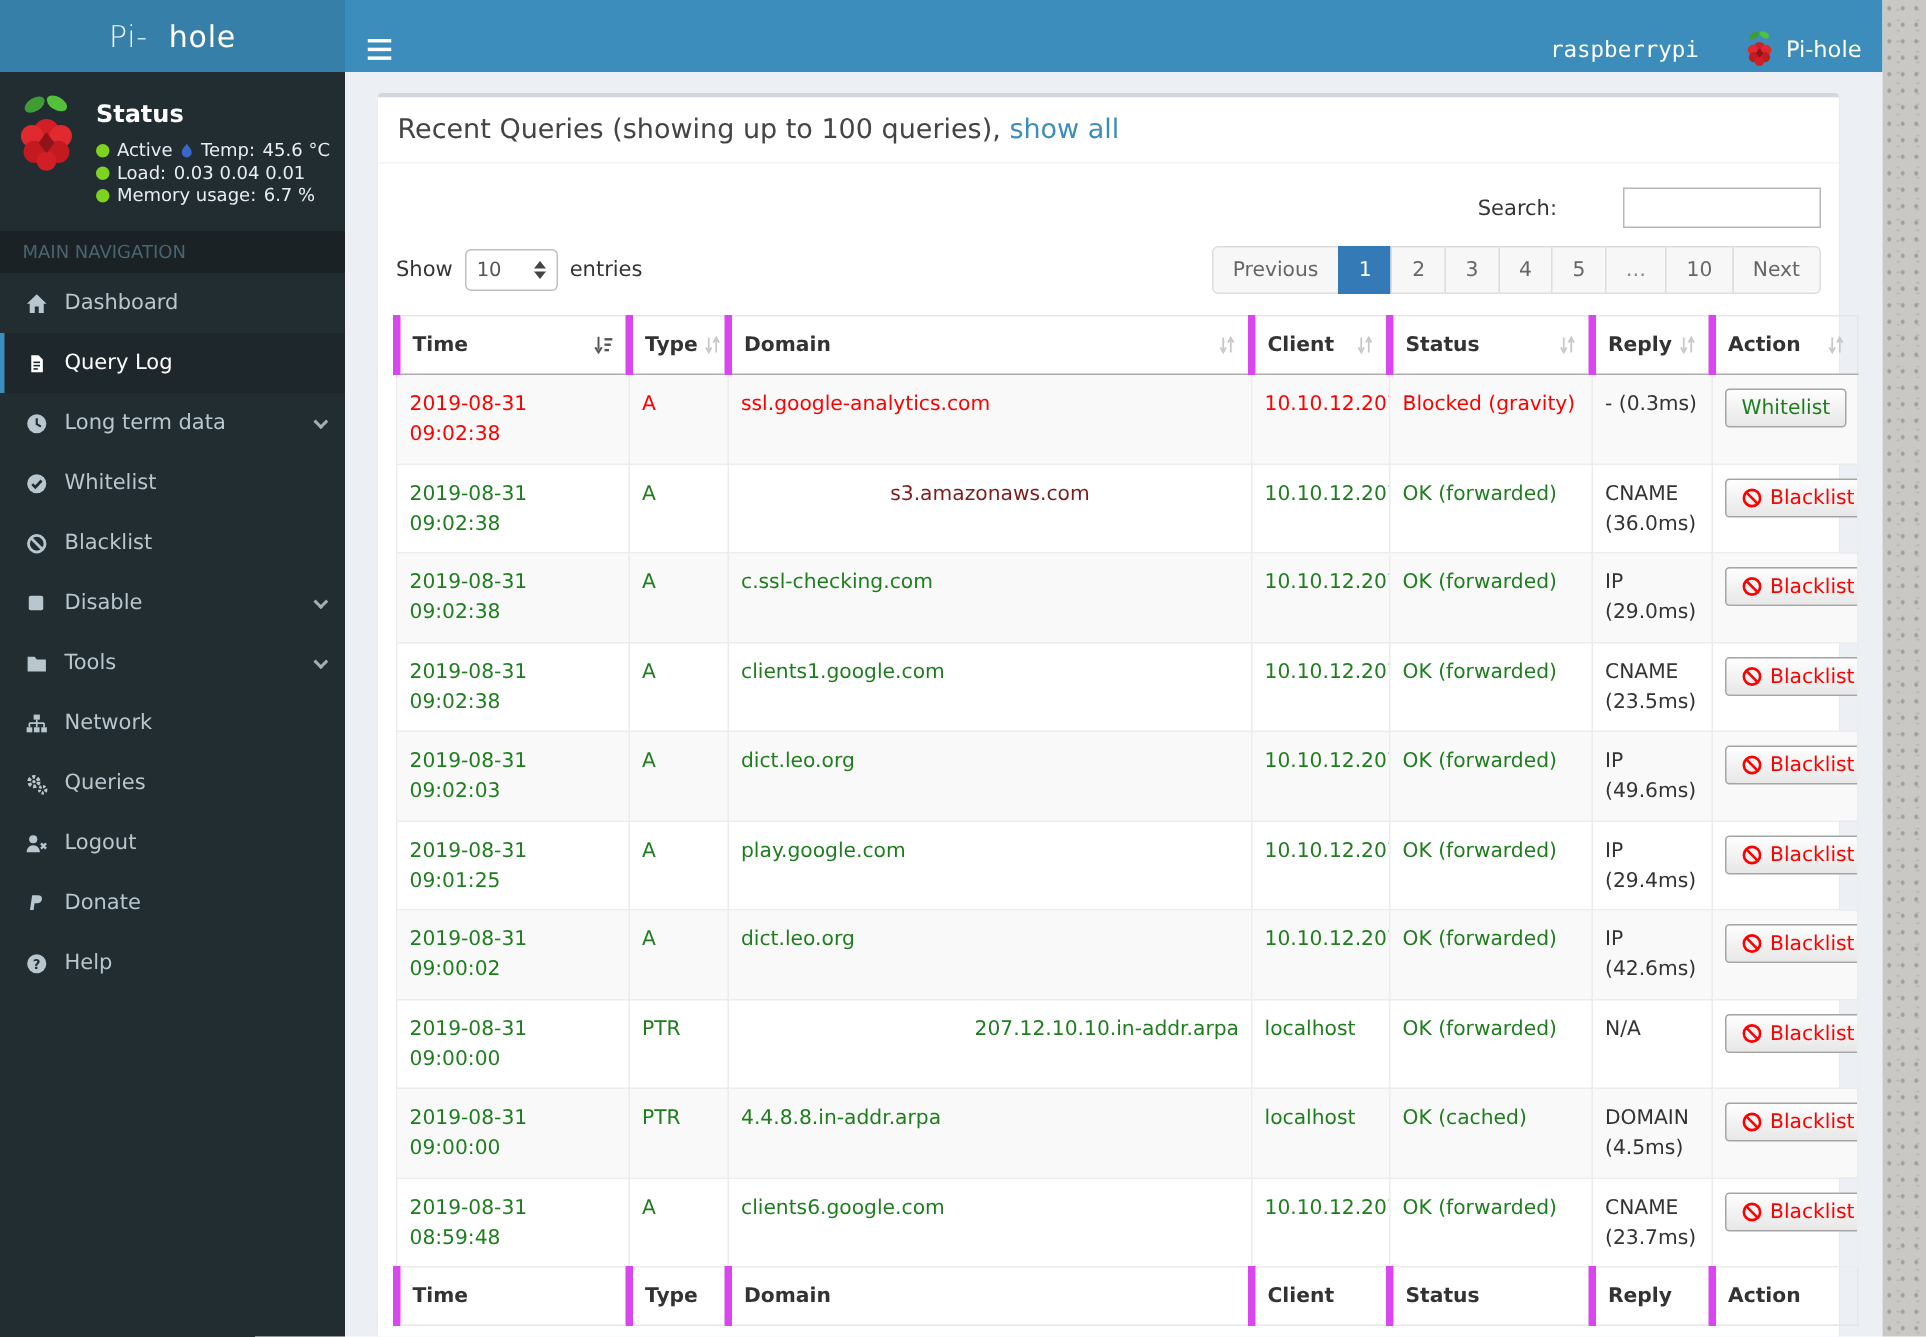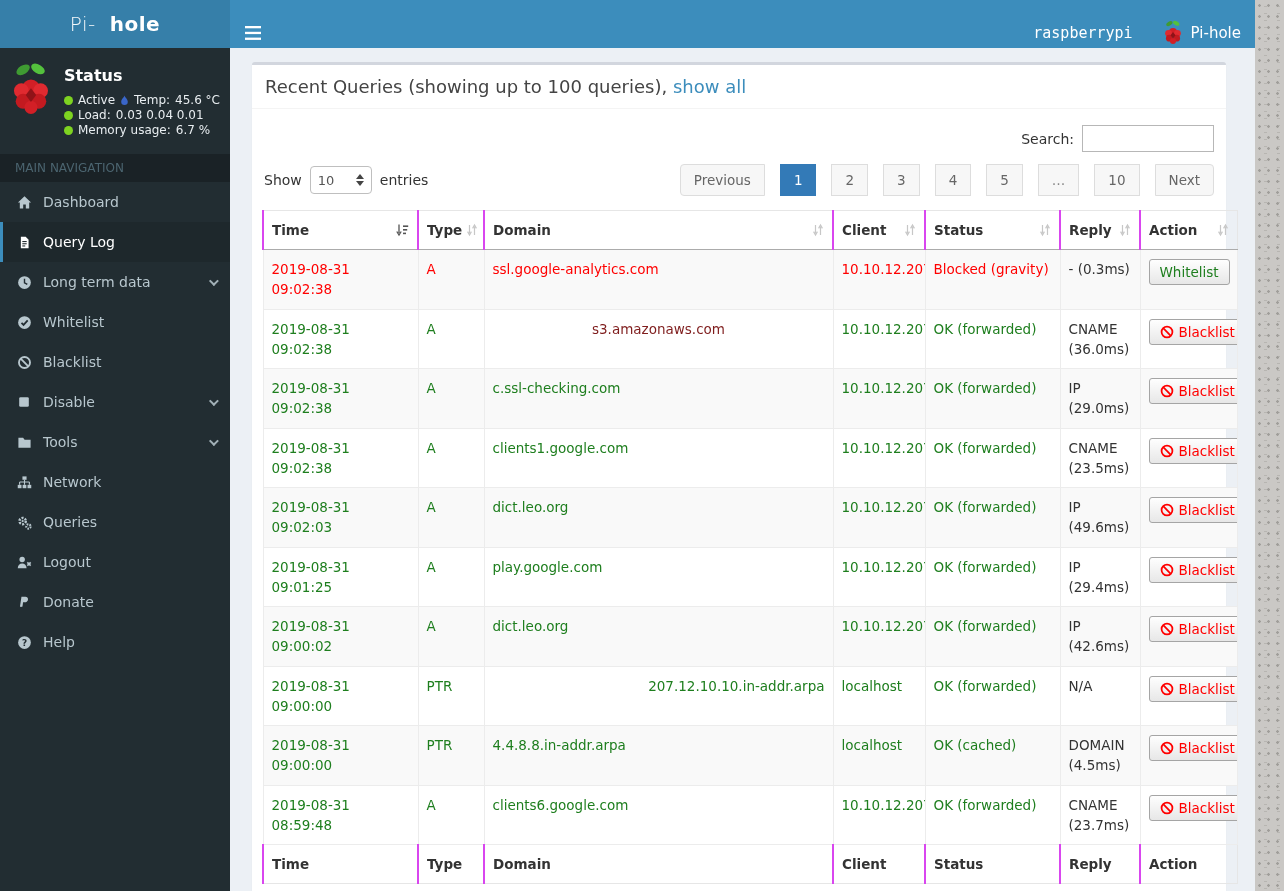--- a/index.html
+++ b/index.html
@@ -11,21 +11,21 @@
     background-color:#cac8c5;
     background-image: radial-gradient(#a09e9a 1px, transparent 1.4px),
                       radial-gradient(#b7b5b1 1px, transparent 1.4px);
     background-size: 9px 11px, 13px 7px; background-position:0 0, 4px 3px; }
 
   
   .navbar { position:absolute; left:0; top:0; width:1255px; height:48px; background:#3c8dbc; display:flex; }
   .navbar-logo { width:230px; height:48px; background:#367fa9; color:#fff; font-size:20px;
                  display:flex; align-items:center; justify-content:center; letter-spacing:.5px; }
   .navbar-logo .light { font-weight:300; opacity:.95; }
-  .navbar-logo b { font-weight:bold;margin-left:14px; }
+  .navbar-logo b { font-weight:normal;margin-left:14px; }
   .navbar-main { flex:1; display:flex; align-items:center; justify-content:space-between; padding:17px 14px 0 0; }
   .hamburger { width:46px; height:48px; display:flex; align-items:center; justify-content:center; cursor:pointer; }
   .nav-right { display:flex; align-items:center; color:#fff; }
   .hostname { font-family:"DejaVu Sans Mono","Liberation Mono",monospace; font-size:15px; margin-right:30px; }
   .brand-group { display:flex; align-items:center; gap:8px; font-size:15px; }
 
   
   .sidebar { position:absolute; left:0; top:48px; width:230px; height:843px; background:#222d32; }
   .user-panel { display:flex; gap:12px; padding:12px 10px 14px 10px; }
   .status-info { color:#eef2f4; }
@@ -43,44 +43,44 @@
 
   
   .content { position:absolute; left:230px; top:48px; width:1025px; height:843px;
              background:#ecf0f5; padding:14px 29px 0 22px; overflow:hidden; }
   .box { background:#fff; border-top:3px solid #d2d6de; box-shadow:0 1px 1px rgba(0,0,0,.1);
          border-radius:3px; }
   .box-header { padding:11px 13px; border-bottom:1px solid #f4f4f4; font-size:18px; color:#444; }
   .box-header a { color:#3c8dbc; text-decoration:none; cursor:pointer; }
   .box-body { padding:10px; }
 
-  .search-row { display:flex; justify-content:flex-end; align-items:center; margin:6px 2px 12px 0; font-size:14px; color:#333; }
+  .search-row { display:flex; justify-content:flex-end; align-items:center; margin:6px 2px 12px 0; font-size:14px; color:#333;gap:36px; }
   .search-row input { width:132px; height:27px; border:1px solid #b7b7b7; margin-left:8px; padding:2px 6px; font-size:13px; }
 
   .length-row { display:flex; justify-content:space-between; align-items:center; margin:0 2px 14px 2px; }
   .length-left { display:flex; align-items:center; gap:8px; font-size:14px; color:#333; }
   .fake-select { display:inline-flex; align-items:center; justify-content:space-between; width:62px; height:28px;
                  border:1px solid #bfbfbf; border-radius:4px; padding:0 7px; background:#fff; cursor:pointer;
                  font-size:13px; color:#555; }
   .sel-arrows { display:flex; flex-direction:column; gap:2px; }
   .sel-arrows i { width:0; height:0; border-left:4px solid transparent; border-right:4px solid transparent; display:block; }
   .sel-arrows .up { border-bottom:5px solid #444; }
   .sel-arrows .dn { border-top:5px solid #444; }
 
-  .pagination { display:flex;gap:16px; }
+  .pagination { display:flex; }
   .page-btn { border:1px solid #ddd; margin-left:-1px; padding:7px 13px; font-size:13.5px; color:#666;
               background:#f7f7f7; cursor:pointer; user-select:none; }
   .page-btn:first-child { border-radius:4px 0 0 4px; margin-left:0; }
   .page-btn:last-child { border-radius:0 4px 4px 0; }
   .page-btn.active { background:#337ab7; border-color:#337ab7; color:#fff; }
   .page-btn.ellipsis { color:#888; cursor:default; }
 
   table.queries { width:100%; border-collapse:collapse; border:1px solid #e6e6e6; table-layout:fixed; }
   table.queries th { text-align:left; font-size:13.5px; color:#333; padding:11px 8px;
-                     border-left:2px solid #d946ef; border-right:1px solid #e6e6e6; cursor:pointer; }
+                     border-left:5px solid #d946ef; border-right:1px solid #e6e6e6; cursor:pointer; }
   table.queries thead th { border-top:1px solid #e6e6e6; border-bottom:1px solid #ababab; }
   table.queries tfoot th { border-top:1px solid #ababab; border-bottom:1px solid #e6e6e6; cursor:default; }
   table.queries td { padding:9px 8px; font-size:13.5px; vertical-align:top; line-height:1.5;
                      border:1px solid #ececec; overflow:hidden; }
   table.queries tbody tr:nth-child(odd) { background:#f9f9f9; }
   .th-inner { display:flex; align-items:center; justify-content:space-between; gap:4px; }
   .sort-icon { flex:none; display:inline-flex; }
 
   .btn-action { display:inline-flex; align-items:center; gap:5px; padding:4px 10px;
                 background:linear-gradient(#fefefe,#e7e7e7); border:1px solid #a5a5a5; border-radius:3px;

